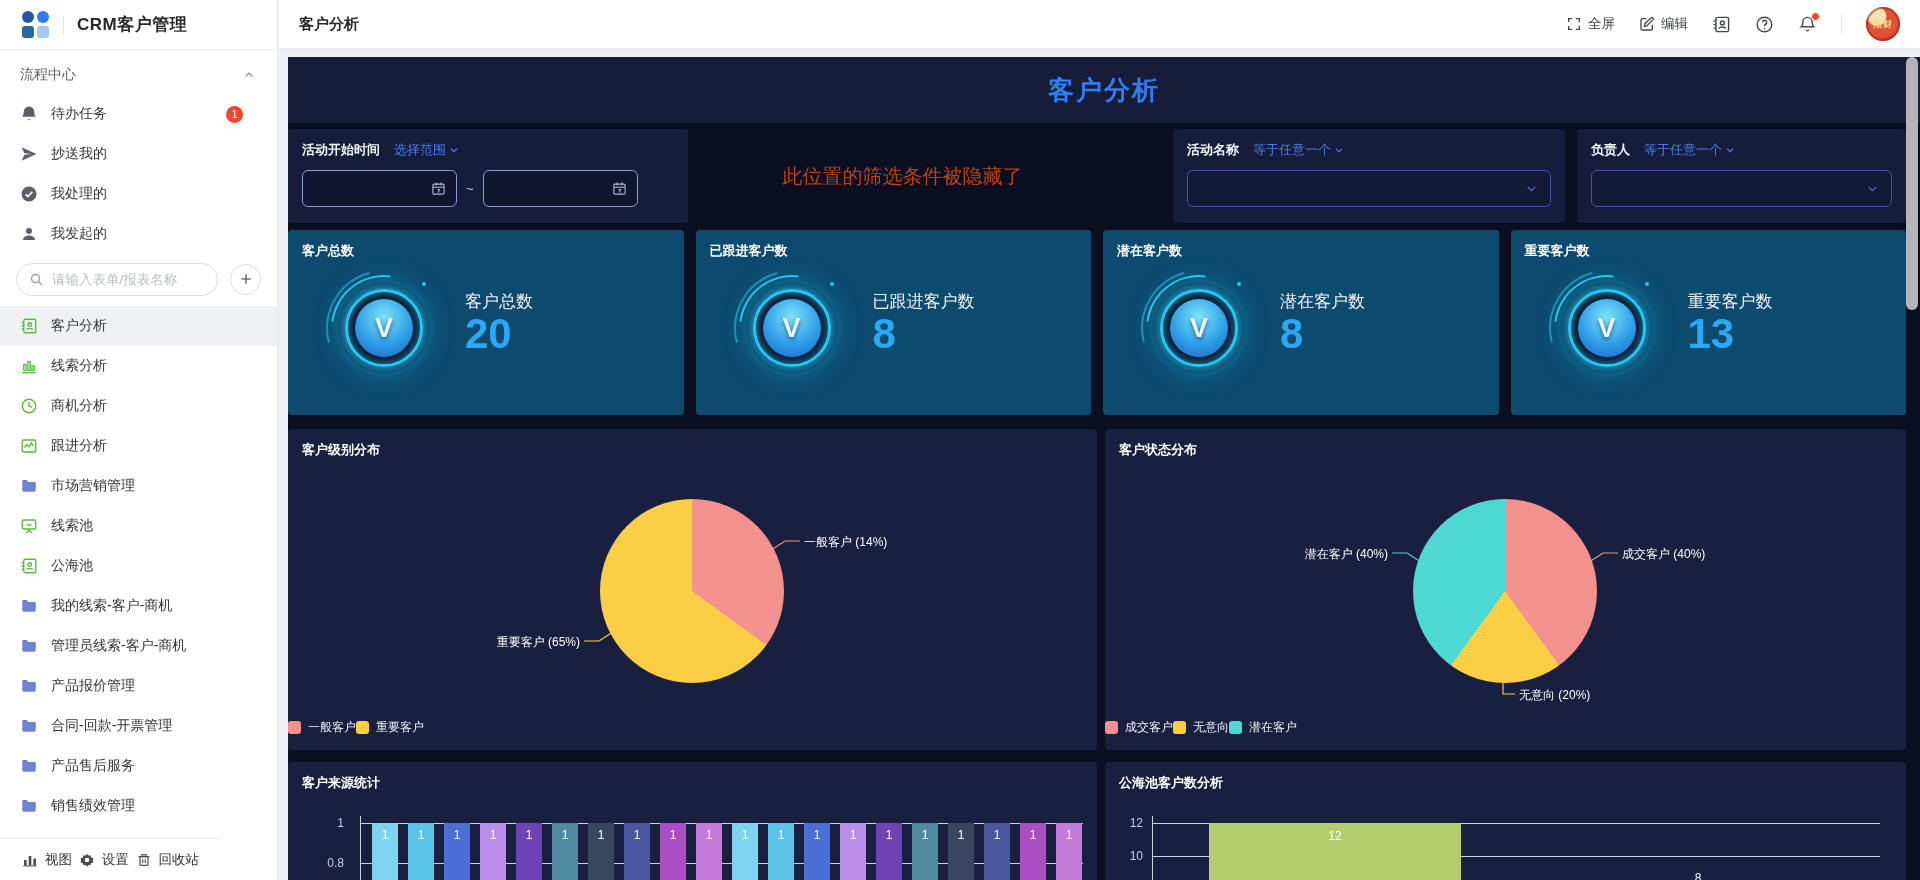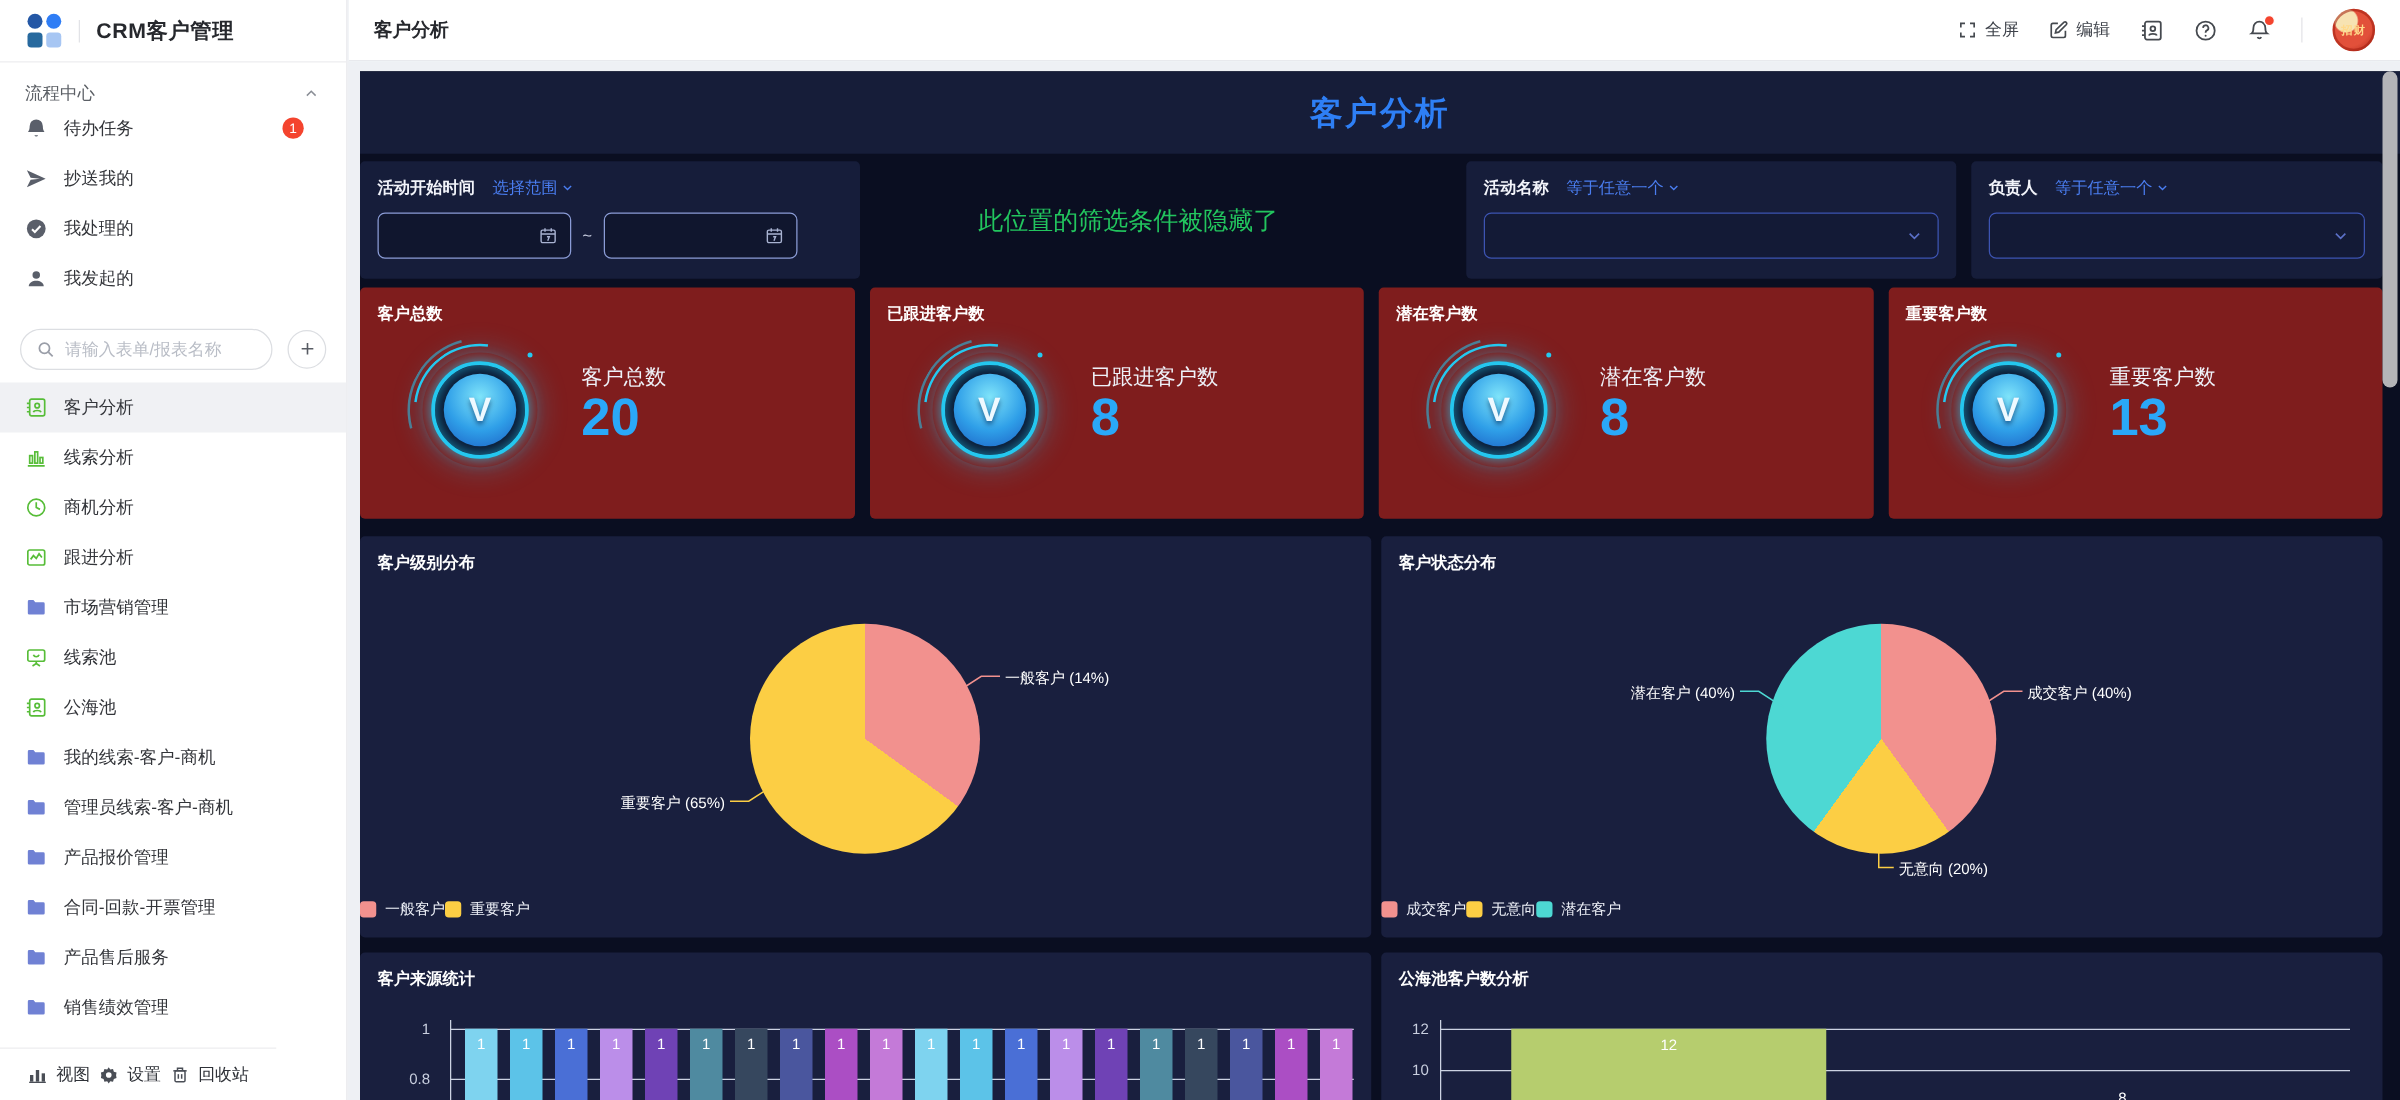--- a/index.html
+++ b/index.html
@@ -11,21 +11,21 @@
   .sidebar { position:absolute; left:0; top:0; width:278px; height:880px; background:#fff; border-right:1px solid #e7e8ec; z-index:5; }
   .logo-row { height:49px; display:flex; align-items:center; padding-left:22px; }
   .logo-grid { width:27px; height:27px; display:grid; grid-template-columns:12px 12px; grid-template-rows:12px 12px; gap:3px; }
   .lg-a{ background:#2457a5; border-radius:50%; } .lg-b{ background:#2f7df5; border-radius:50%; }
   .lg-c{ background:#27699e; border-radius:3px; } .lg-d{ background:#a7c6f3; border-radius:3px; }
   .logo-sep { width:1px; height:18px; background:#e2e3e7; margin:0 13px 0 14px; }
   .logo-title { font-size:17px; font-weight:bold; color:#26282d; letter-spacing:.5px; }
   .side-divider { height:1px; background:#ededf0; }
   .section-row { height:38px; margin-top:6px; display:flex; align-items:center; padding:0 22px 0 20px; color:#5c6066; font-size:14px; }
   .section-row .chev { margin-left:auto; color:#8a8e96; }
-  .proc-item { height:40px; display:flex; gap:13px; padding:0 34px 0 20px; font-size:14px; color:#33353a; cursor:pointer; }
+  .proc-item { height:40px; display:flex; align-items:center; gap:13px; padding:0 34px 0 20px; font-size:14px; color:#33353a; cursor:pointer; }
   .proc-item .ic { color:#5a5f6a; flex:0 0 auto; }
   .badge { margin-left:auto; min-width:17px; height:17px; border-radius:9px; background:#f4442e; color:#fff; font-size:11px; display:flex; align-items:center; justify-content:center; padding:0 4px; }
   .search-row { display:flex; align-items:center; gap:12px; padding:0 16px; margin-top:8px; height:34px; }
   .search-pill { flex:1; height:33px; border:1px solid #dcdee2; border-radius:17px; display:flex; align-items:center; gap:8px; padding:0 12px; }
   .search-pill input { border:none; outline:none; background:transparent; font-size:13.5px; color:#5a5e66; width:100%; font-family:inherit; }
   .search-pill input::placeholder { color:#b9bdc6; }
   .search-pill .ic { color:#9a9ea8; }
   .add-btn { width:31px; height:31px; border:1px solid #dcdee2; border-radius:50%; background:#fff; display:flex; align-items:center; justify-content:center; color:#585c64; cursor:pointer; }
   .menu { margin-top:10px; }
   .menu-item { height:40px; display:flex; align-items:center; gap:13px; padding:0 12px 0 20px; font-size:14px; color:#33353a; cursor:pointer; }
@@ -59,24 +59,24 @@
   .filter-card { background:#161d3a; border-radius:4px; padding:12px 14px; }
   .fc-a { width:400px; } .fc-b { width:392px; } .fc-c { width:329px; }
   .filter-head { display:flex; align-items:center; gap:14px; }
   .filter-label { font-size:13px; font-weight:bold; color:#f2f4fa; }
   .filter-link { font-size:13px; color:#4a7df0; display:flex; align-items:center; gap:3px; cursor:pointer; }
   .date-line { display:flex; align-items:center; gap:9px; margin-top:11px; }
   .date-input { width:155px; height:37px; border:1px solid #8b9cd6; border-radius:6px; background:#10162e; display:flex; align-items:center; justify-content:flex-end; padding:0 10px; color:#a9b3d2; cursor:text; }
   .tilde { color:#c7cde0; font-size:13px; }
   .dd-select { height:37px; border:1px solid #3d54b2; border-radius:6px; background:#131a36; margin-top:11px; display:flex; align-items:center; justify-content:flex-end; padding:0 12px; color:#5b70c8; cursor:pointer; }
   .notice-zone { flex:1; display:flex; align-items:center; justify-content:center; }
-  .notice { font-size:20px; color:#22c55e; transform:translateX(-28px);text-align:center; }
+  .notice { font-size:20px; color:#c2410c; transform:translateX(-28px);text-align:center; }
 
   .stats-row { position:absolute; left:0; top:173px; width:1618px; height:185px; display:flex; gap:12px; }
-  .stat-card { flex:1; background:#7f1d1d; border-radius:4px; position:relative; }
+  .stat-card { flex:1; background:#0c4a6e; border-radius:4px; position:relative; }
   .card-title { position:absolute; left:14px; top:12px; font-size:13px; font-weight:bold; color:#fff; }
   .emblem { position:absolute; left:48px; top:50px; width:96px; height:96px; }
   .em-glow { position:absolute; inset:2px; border-radius:50%; box-shadow:0 0 22px 2px rgba(34,190,238,.28); }
   .em-ring { position:absolute; inset:9px; border-radius:50%; border:3px solid #24c7ef;
              box-shadow:0 0 12px rgba(36,199,239,.85), inset 0 0 10px rgba(36,199,239,.65); background:#0c1630; }
   .em-core { position:absolute; inset:19px; border-radius:50%;
              background:radial-gradient(circle at 50% 32%, #7fe4fa, #2f9fe8 55%, #1b5fc4 100%);
              display:flex; align-items:center; justify-content:center; color:#eef9ff; font-weight:bold; font-size:27px;
              text-shadow:0 2px 4px rgba(0,40,90,.65); }
   .em-arc1 { position:absolute; inset:-5px; border-radius:50%; border:2px solid transparent; border-top-color:#25c9f0; transform:rotate(-38deg); }

